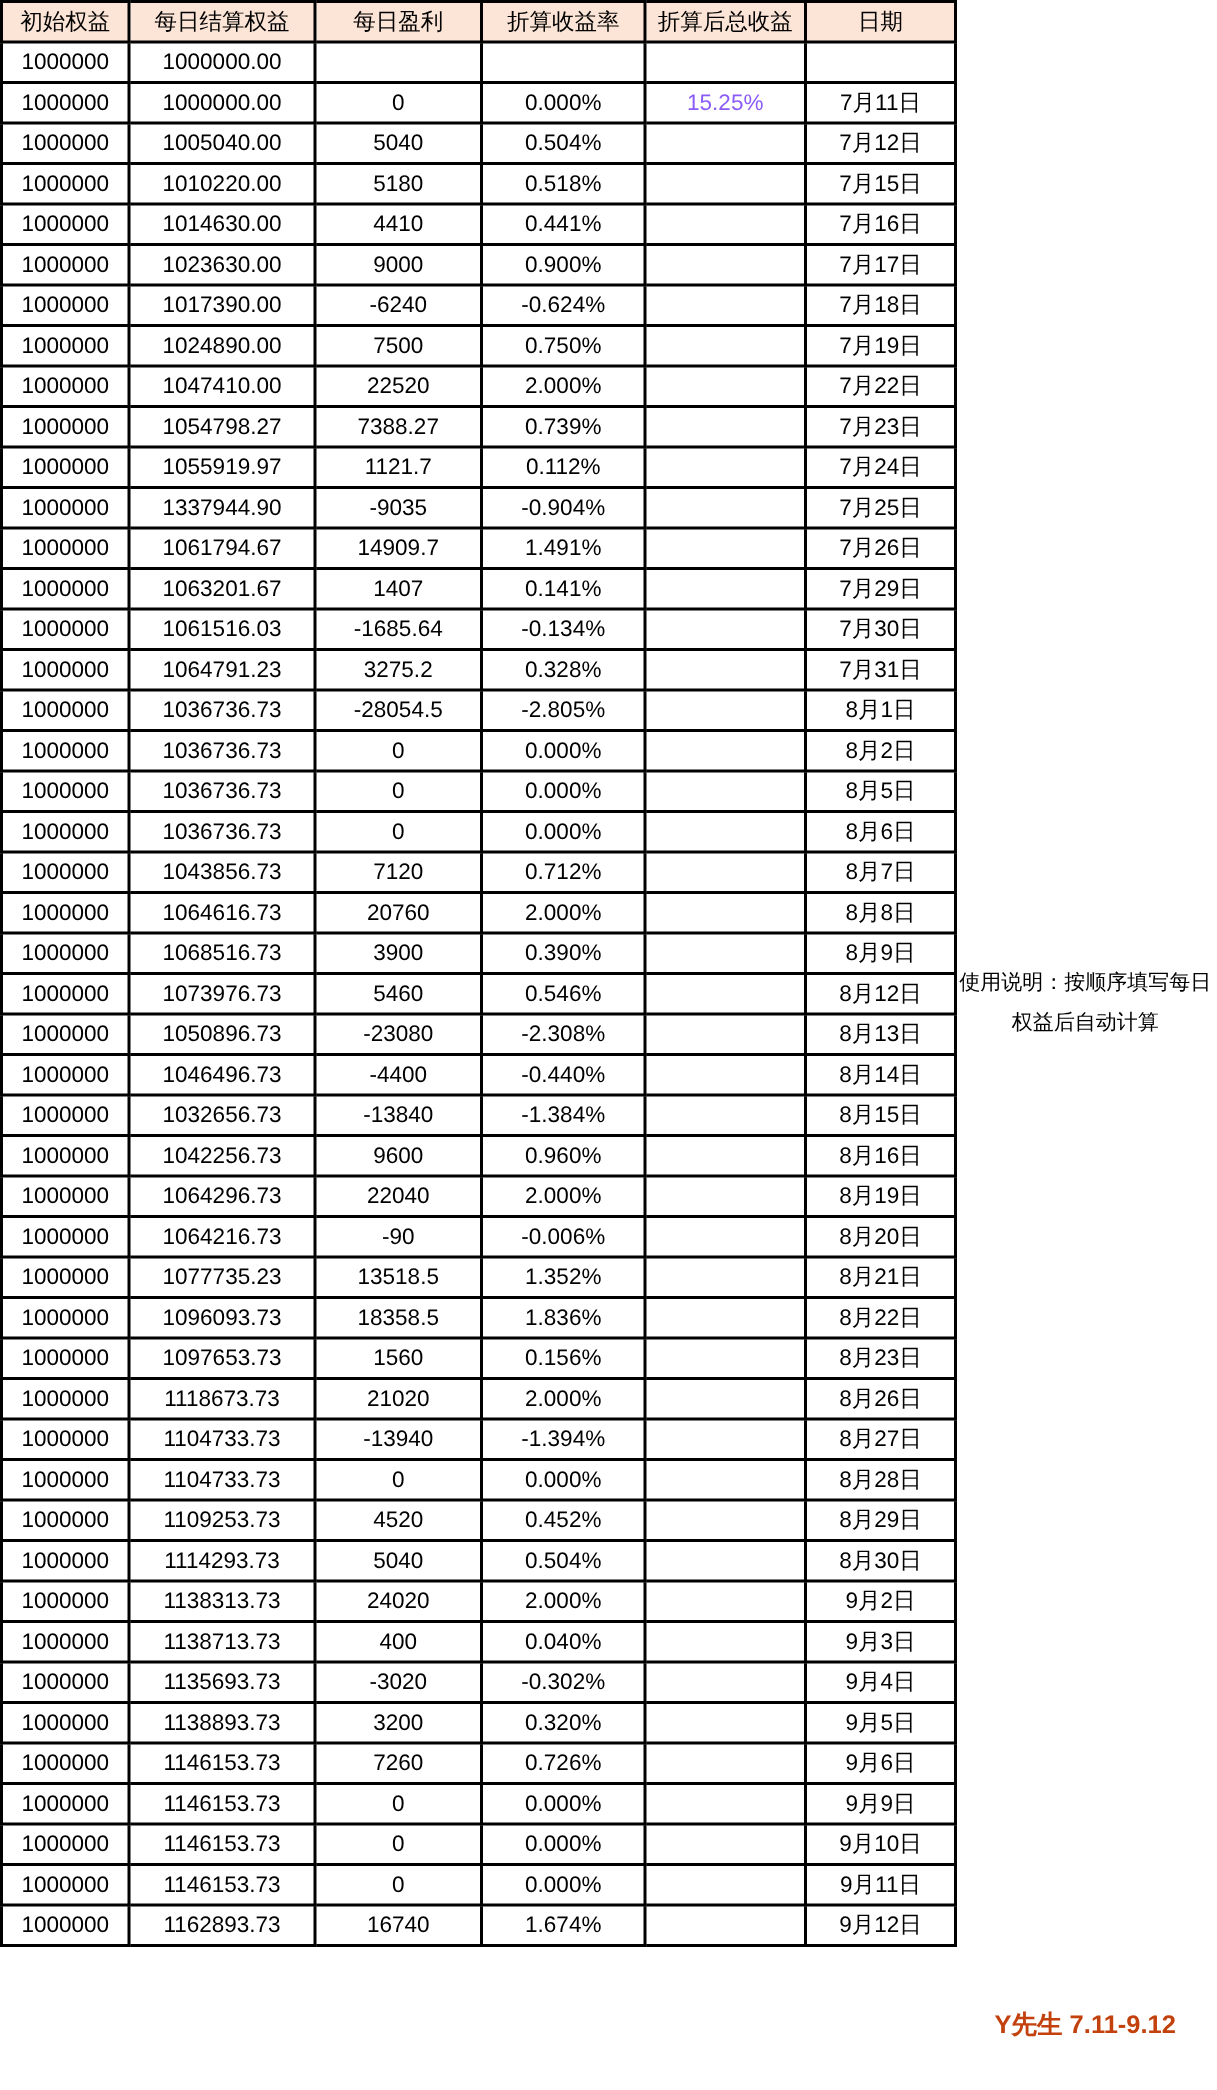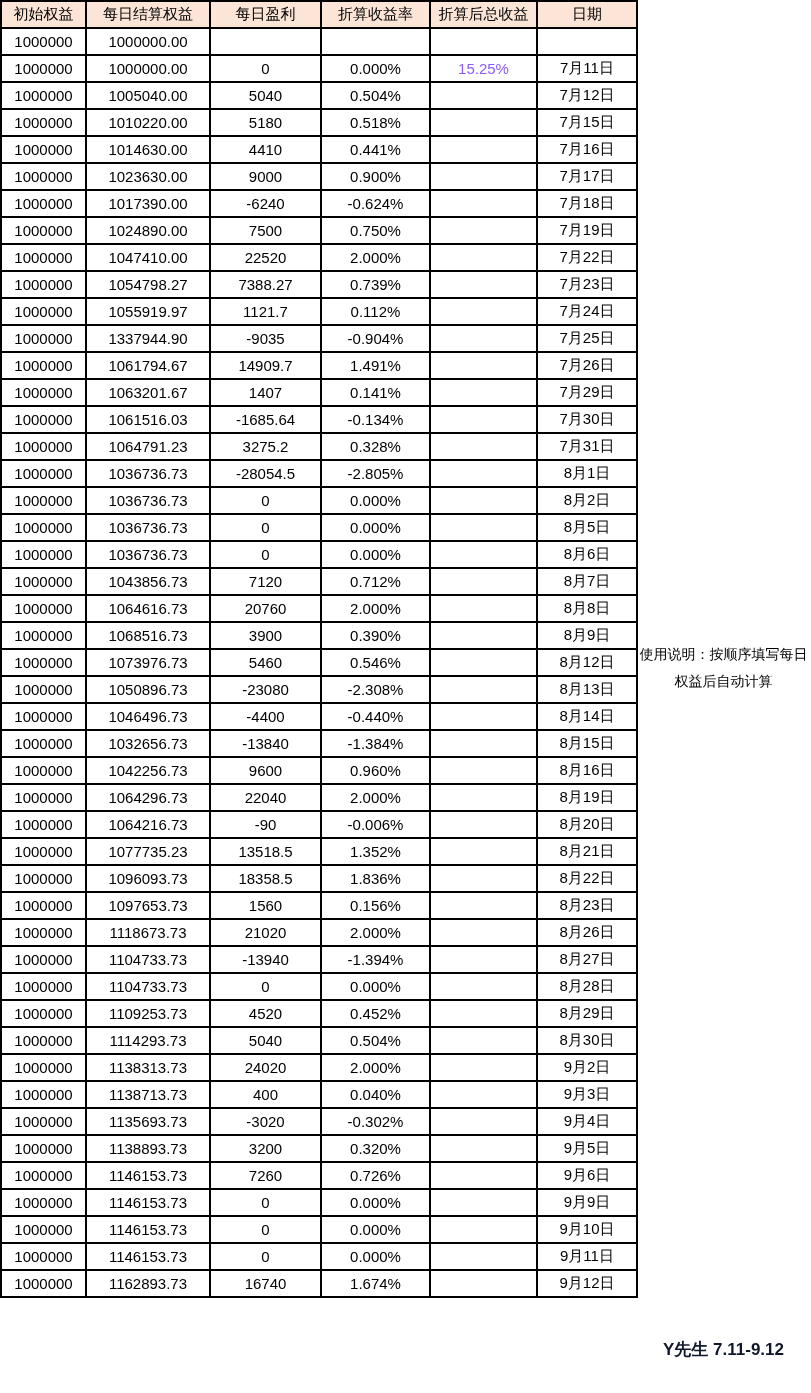--- a/index.html
+++ b/index.html
@@ -48,21 +48,21 @@
     line-height: 27px;
     color: #000000;
   }
   .margin-red {
     position: absolute;
     left: 636px;
     width: 175px;
     height: 29px;
     line-height: 29px;
     text-align: center;
-    color: #0f172a;
+    color: #c2410c;
     font-weight: bold;
     font-size: 17px;
     white-space: nowrap;
   }
   .trader-label  { top: 1335px; }
   .account-label { top: 1364px; }
 </style>
 </head>
 <body>
 

